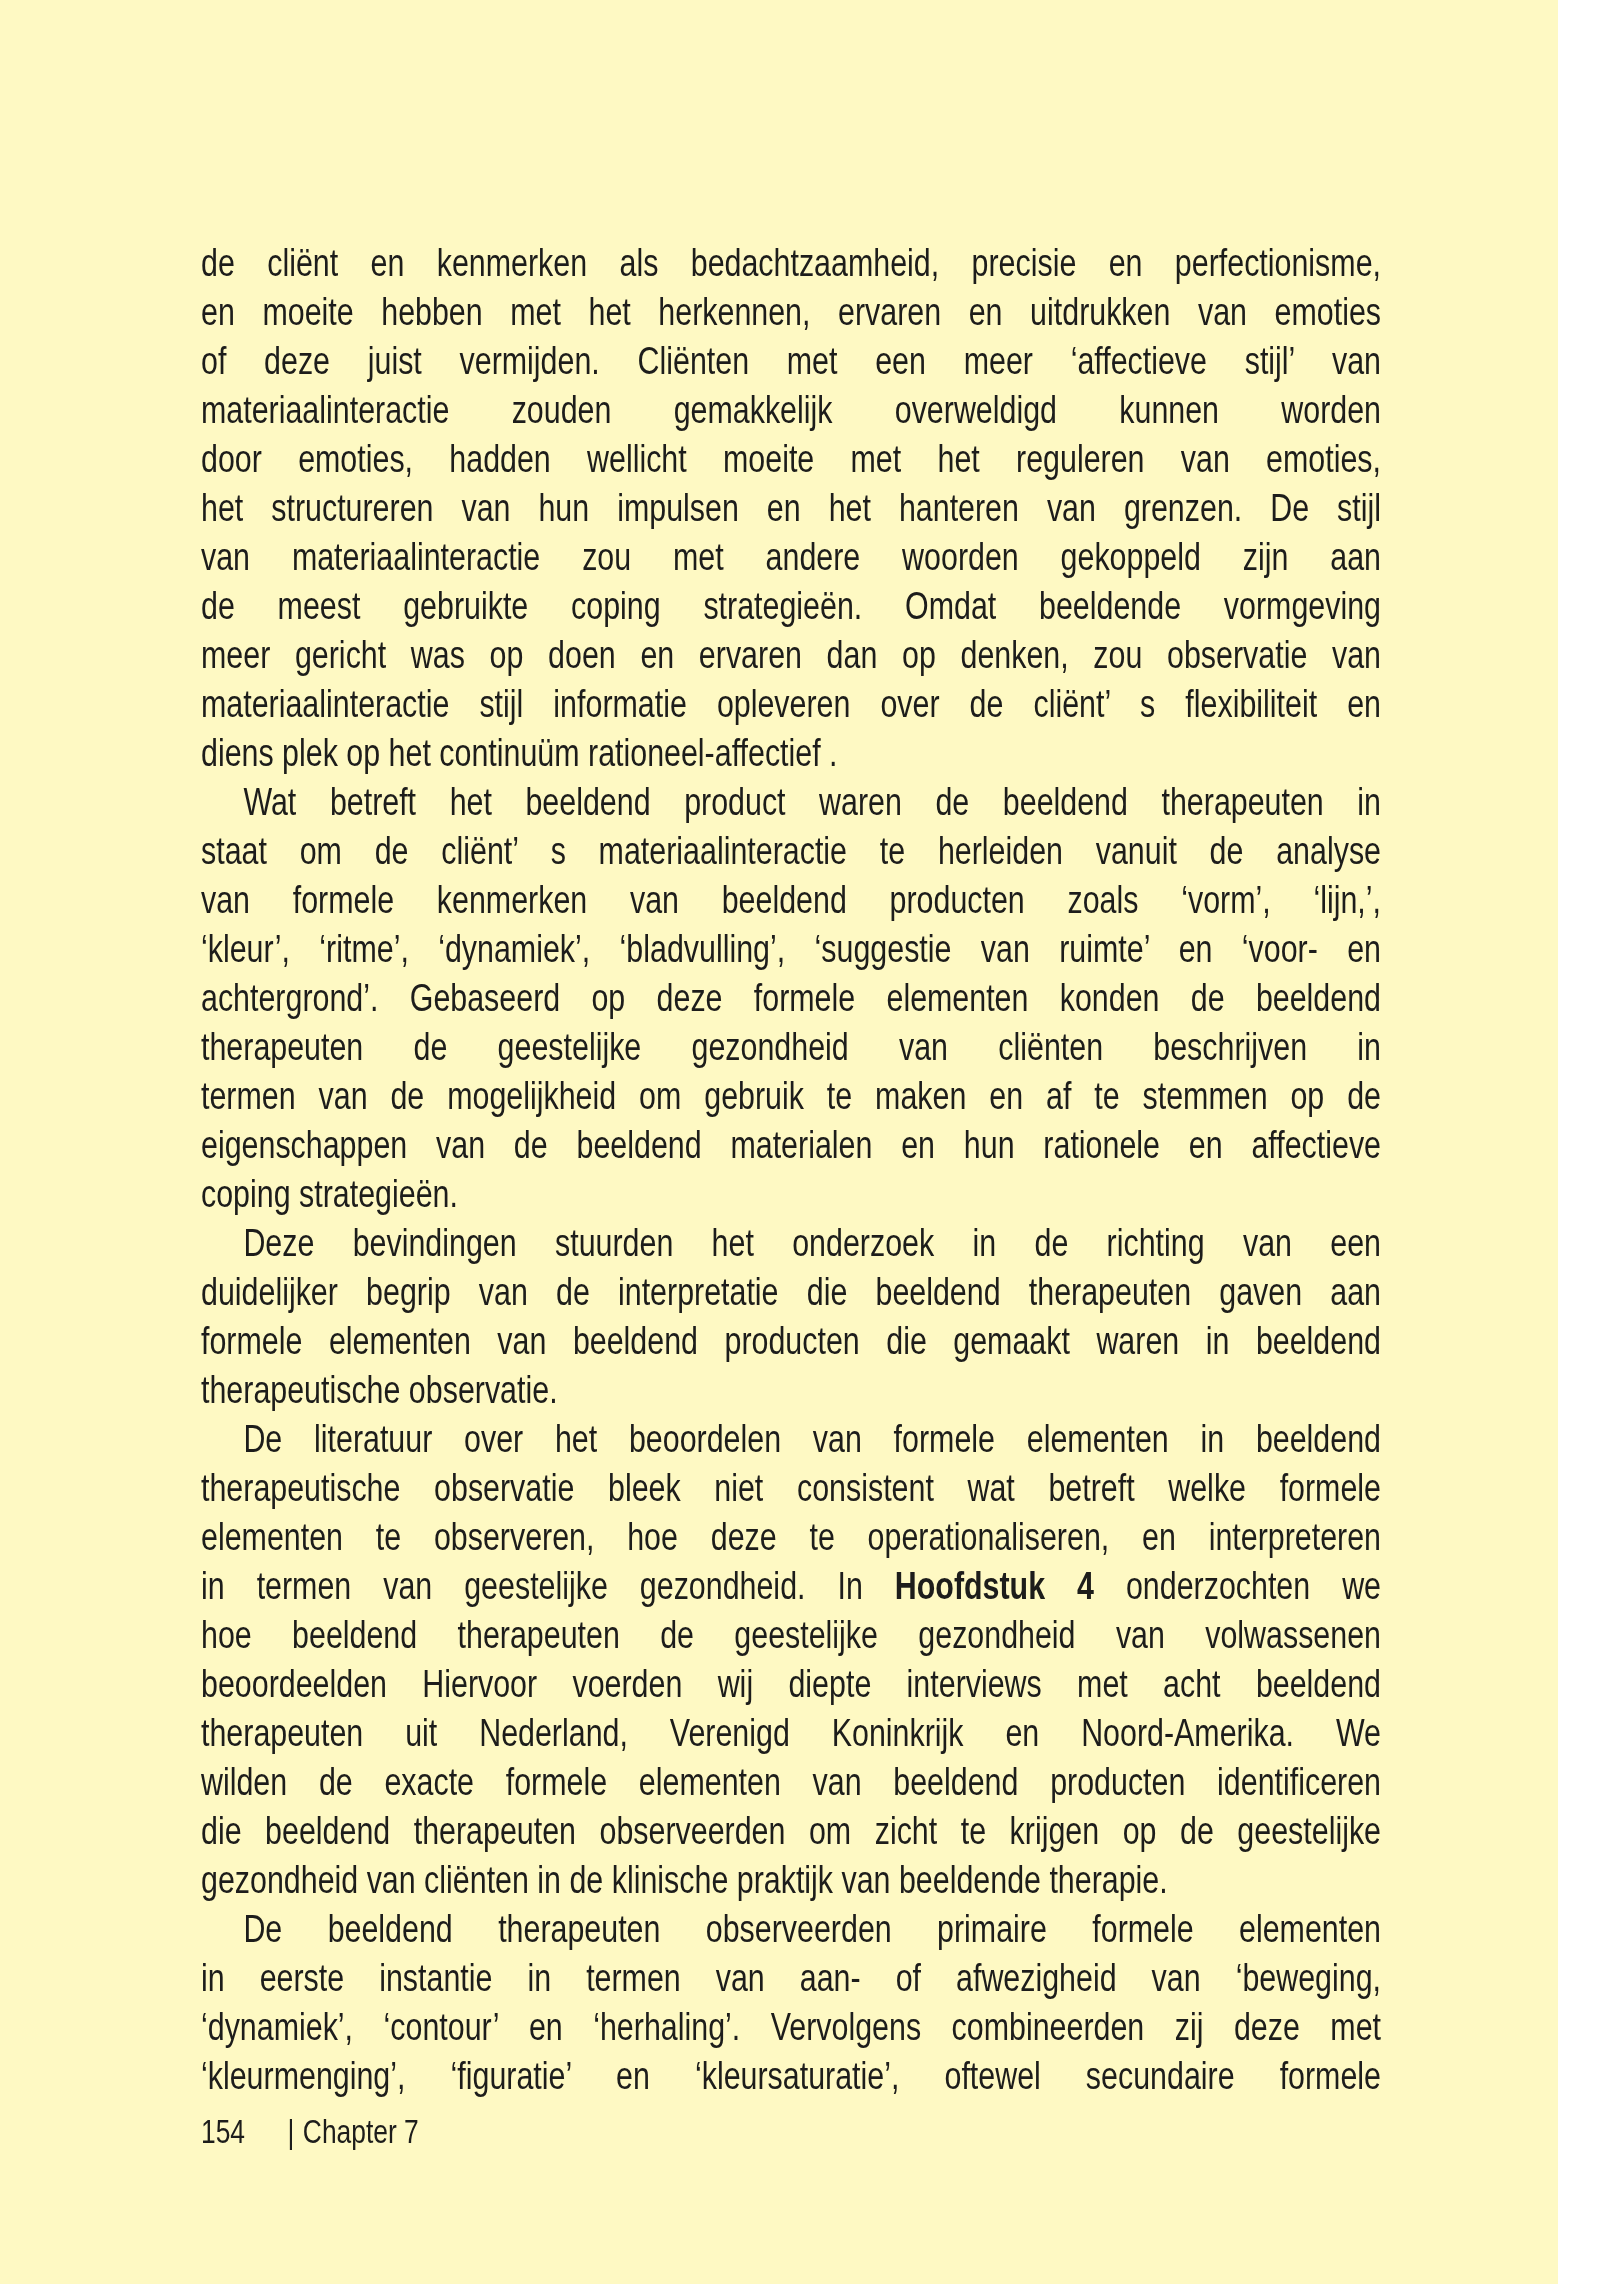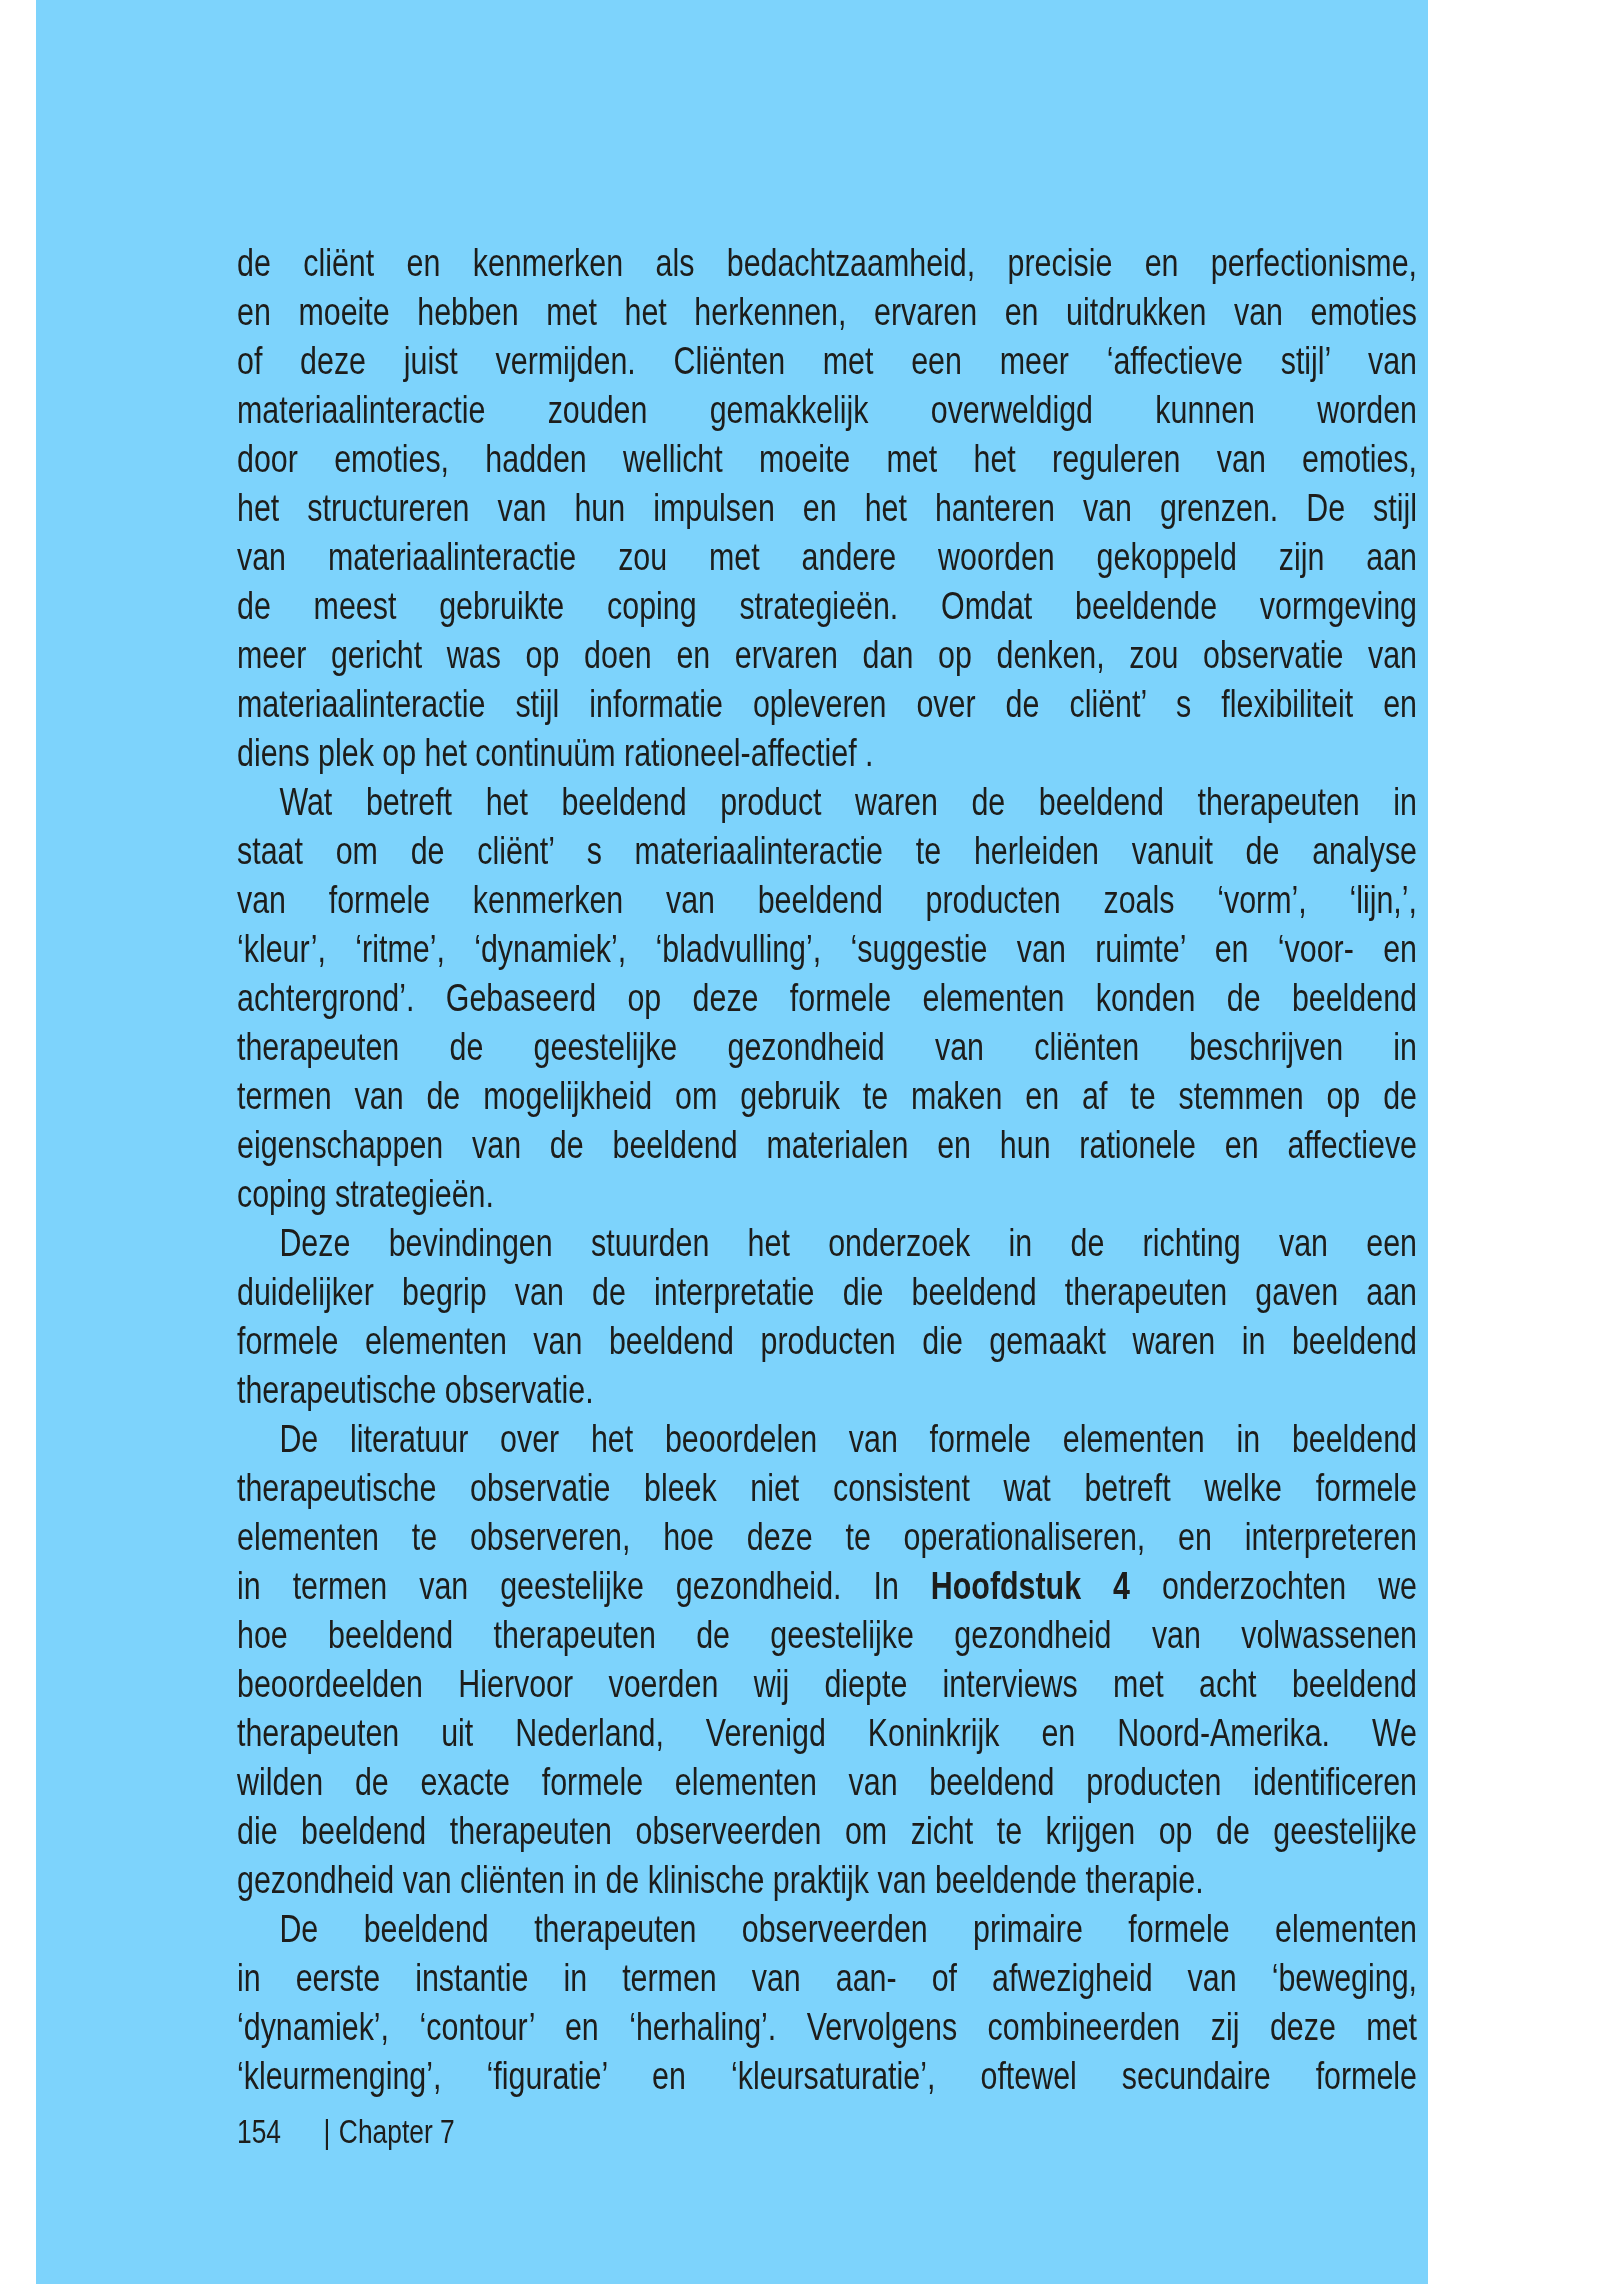--- a/index.html
+++ b/index.html
@@ -1,24 +1,23 @@
 <!DOCTYPE html>
 <html style="font-size:12px"><head>
 <meta charset="utf-8">
 <style>
   html,body{margin:0;padding:0;}
   .page{
     position:relative;
-    width:1392px;
+    width:1558px;
     height:2284px;
-    background:#7dd3fc;
+    background:#fef9c3;
     overflow:hidden;
     font-family:"Liberation Sans", sans-serif;
     color:#1d1d1b;
-    margin-left:36px;
   }
   .body-text{
     position:absolute;
     left:201px;
     top:239px;
     width:1475px;             
     transform:scaleX(0.8);    
     transform-origin:left top;
     font-size:38px;
     line-height:49px;

